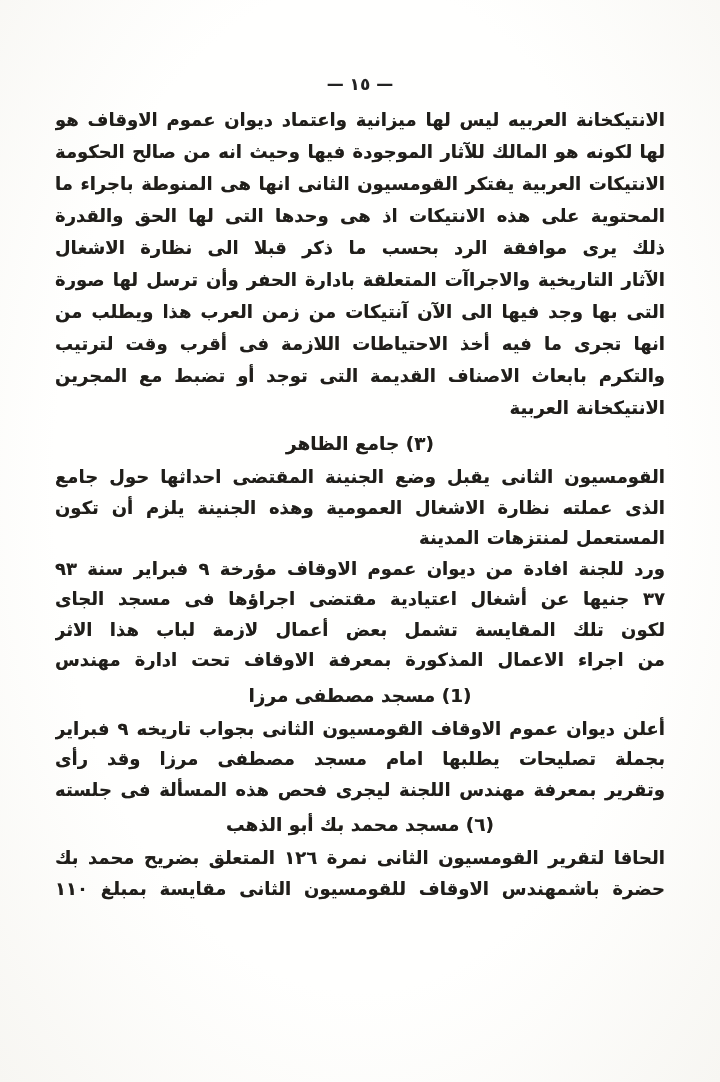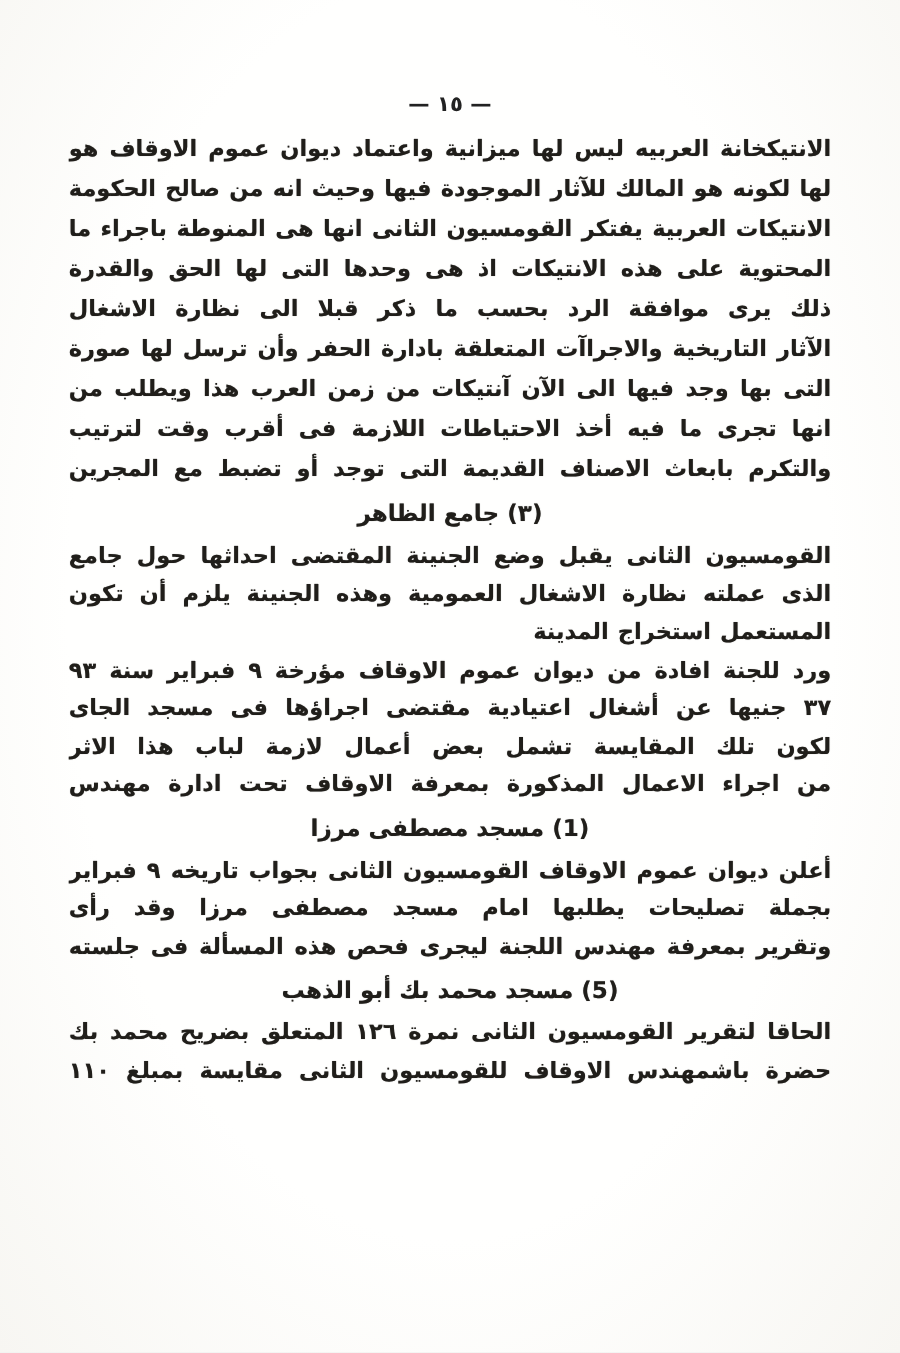--- a/index.html
+++ b/index.html
@@ -57,40 +57,41 @@
     <div>
         <div class="line full">الانتيكخانة العربيه ليس لها ميزانية واعتماد ديوان عموم الاوقاف هو المجرى صرف ما يلزم</div>
         <div class="line full">لها لكونه هو المالك للآثار الموجودة فيها وحيث انه من صالح الحكومة منع استخراج</div>
         <div class="line full">الانتيكات العربية يفتكر القومسيون الثانى انها هى المنوطة باجراء ما هو لازم لحفر التلال</div>
         <div class="line full">المحتوية على هذه الانتيكات اذ هى وحدها التى لها الحق والقدرة على منع بيعها وبناء على</div>
         <div class="line full">ذلك يرى موافقة الرد بحسب ما ذكر قبلا الى نظارة الاشغال العمومية التى من شؤونها حفظ</div>
         <div class="line full">الآثار التاريخية والاجراآت المتعلقة بادارة الحفر وأن ترسل لها صورة من رسم الاراضى</div>
         <div class="line full">التى بها وجد فيها الى الآن آنتيكات من زمن العرب هذا ويطلب من نظارة الاشغال أيضا</div>
         <div class="line full">انها تجرى ما فيه أخذ الاحتياطات اللازمة فى أقرب وقت لترتيب الملاحظة المقول عنها قبل</div>
         <div class="line full">والتكرم بابعاث الاصناف القديمة التى توجد أو تضبط مع المجرين عمل الحفر الى</div>
+        <div class="line">الانتيكخانة العربية</div>
       </div>
     <div>
         <section>
           <div class="heading">(٣) جامع الظاهر</div>
           <div class="line full">القومسيون الثانى يقبل وضع الجنينة المقتضى احداثها حول جامع الظاهر حسب الرسم</div>
           <div class="line full">الذى عملته نظارة الاشغال العمومية وهذه الجنينة يلزم أن تكون محاطة بدربزان حديد مثل</div>
-          <div class="line">المستعمل استخراج المدينة</div>
+          <div class="line">المستعمل لمنتزهات المدينة</div>
         </section>
         <section>
           <div class="line full">ورد للجنة افادة من ديوان عموم الاوقاف مؤرخة ٩ فبراير سنة ٩٣ ومعها مقايسة بمبلغ</div>
           <div class="line full">٣٧ جنيها عن أشغال اعتيادية مقتضى اجراؤها فى مسجد الجاى اليوسفى بقصد أخذ رأيها</div>
           <div class="line full">لكون تلك المقايسة تشمل بعض أعمال لازمة لباب هذا الاثر فالقومسيون الثانى لم ير مانعا</div>
           <div class="line">من اجراء الاعمال المذكورة بمعرفة الاوقاف تحت ادارة مهندس اللجنة</div>
         </section>
         <section>
           <div class="heading">(1) مسجد مصطفى مرزا</div>
           <div class="line full">أعلن ديوان عموم الاوقاف القومسيون الثانى بجواب تاريخه ٩ فبراير الجارى يختص</div>
           <div class="line full">بجملة تصليحات يطلبها امام مسجد مصطفى مرزا وقد رأى القومسيون لزوم تحرير مقايسة</div>
           <div class="line">وتقرير بمعرفة مهندس اللجنة ليجرى فحص هذه المسألة فى جلسته المقبلة</div>
         </section>
         <section>
-          <div class="heading">(5) مسجد محمد بك أبو الذهب</div>
+          <div class="heading">(٦) مسجد محمد بك أبو الذهب</div>
           <div class="line full">الحاقا لتقرير القومسيون الثانى نمرة ١٢٦ المتعلق بضريح محمد بك أبو الذهب قدم</div>
           <div class="line full">حضرة باشمهندس الاوقاف للقومسيون الثانى مقايسة بمبلغ ١١٠ جنيه قد أجرى</div>
         </section>
       </div>
   </div>
 </div>
 
 </body></html>

